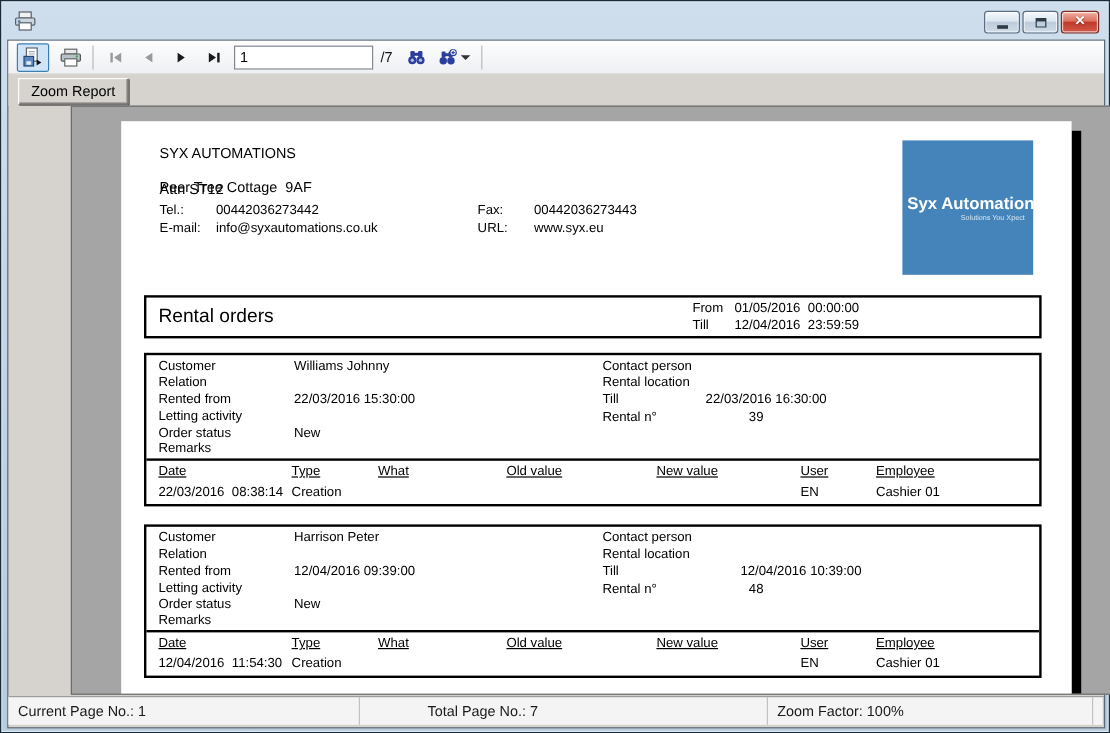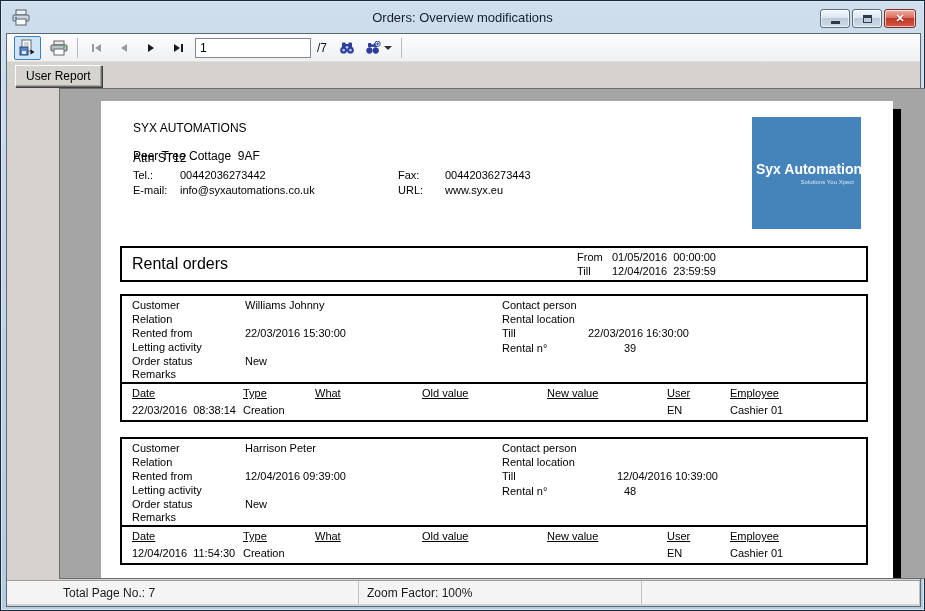--- a/index.html
+++ b/index.html
@@ -102,21 +102,20 @@
 
   <div class="titlebar">
     <span class="title-icon">
       <svg width="20" height="18" viewBox="0 0 20 18">
         <rect x="5" y="1" width="10" height="5" fill="#eef2f5" stroke="#55606a"></rect>
         <rect x="2" y="6" width="16" height="6" rx="1" fill="#ccd6de" stroke="#55606a"></rect>
         <rect x="5" y="10" width="10" height="6" fill="#ffffff" stroke="#55606a"></rect>
         <rect x="4" y="8" width="2" height="1.5" fill="#3d74a8"></rect>
       </svg>
     </span>
-    <div class="title-text">Orders: Overview modifications</div>
     <div class="winbtns">
       <div class="winbtn">
           <span class="glyph-min"></span>
         </div>
       <div class="winbtn">
           <span class="glyph-restore"></span>
         </div>
       <div class="winbtn close">
           <span class="glyph-close">✕</span>
         </div>
@@ -193,21 +192,21 @@
           <line x1="12.6" y1="1.4" x2="12.6" y2="4.2" stroke="#2c3e9d" stroke-width="1"></line>
           <line x1="11.2" y1="2.8" x2="14" y2="2.8" stroke="#2c3e9d" stroke-width="1"></line>
         </svg>
         <span class="caret-down"></span>
       </div>
       <div class="tsep"></div>
       <div class="tb-spacer"></div>
     </div>
 
     <div class="tabrow">
-      <div class="tab">User Report</div>
+      <div class="tab">Zoom Report</div>
     </div>
 
     <div class="viewport">
       <div class="page-shadow"></div>
       <div class="page">
 
         <div class="company-line" style="top:20px">SYX AUTOMATIONS</div>
         <div class="company-line" style="top:48px">Peer Tree Cottage  9AF</div>
         <div class="company-line" style="top:50px">Attn ST12</div>
         <span class="t company" style="left:32px; top:68px">Tel.:</span>
@@ -309,19 +308,20 @@
         <div class="sthumb"></div>
         <div class="sbtn down">
           <svg width="10" height="7" viewBox="0 0 10 7">
               <polyline points="1.5,1.5 5,5.5 8.5,1.5" fill="none" stroke="#4a4a4a" stroke-width="1.6"></polyline>
             </svg>
         </div>
       </div>
     </div>
 
     <div class="statusbar">
+      <div class="seg seg1">Current Page No.: 1</div>
       <div class="seg seg2">Total Page No.: 7</div>
       <div class="seg seg3">Zoom Factor: 100%</div>
       <div class="seg seg4"></div>
     </div>
 
   </div>
 </div>
 
 </body></html>

